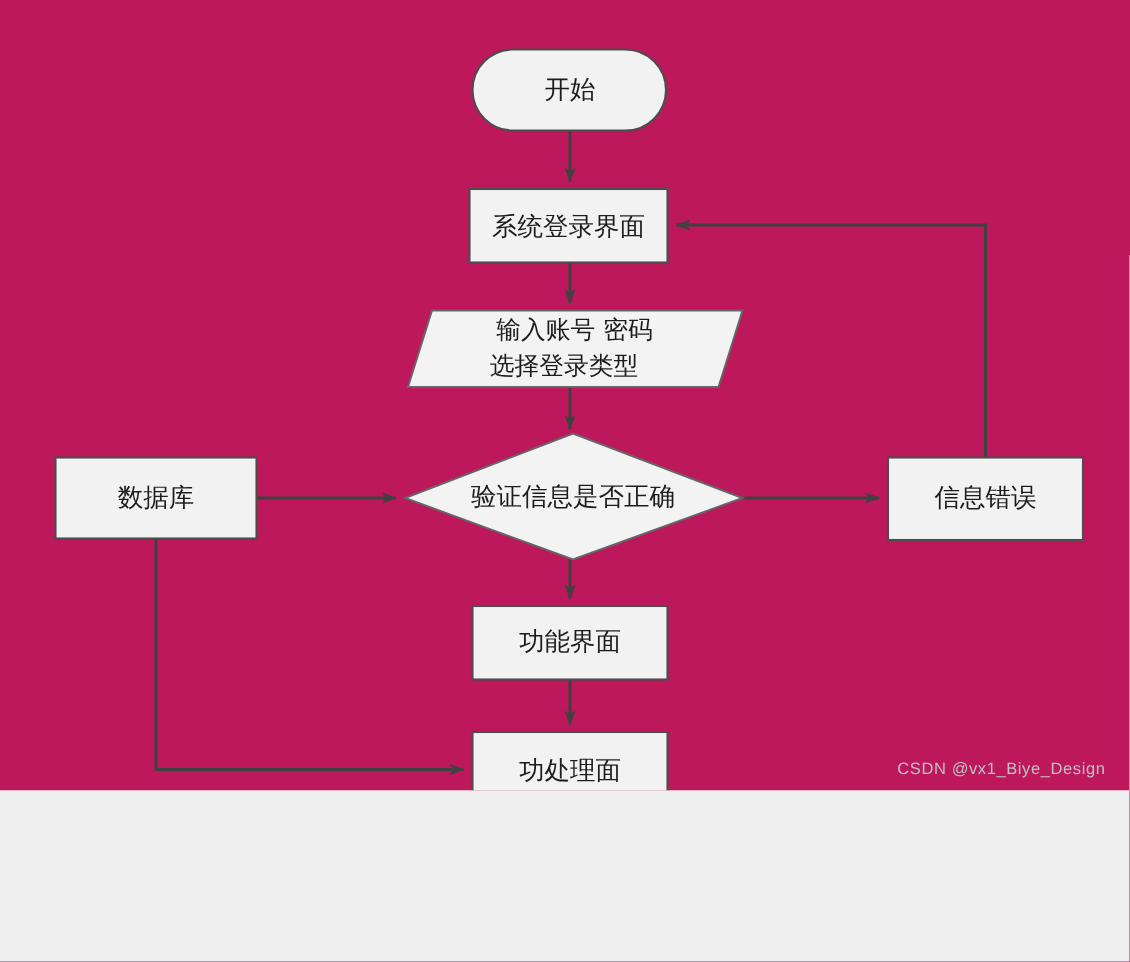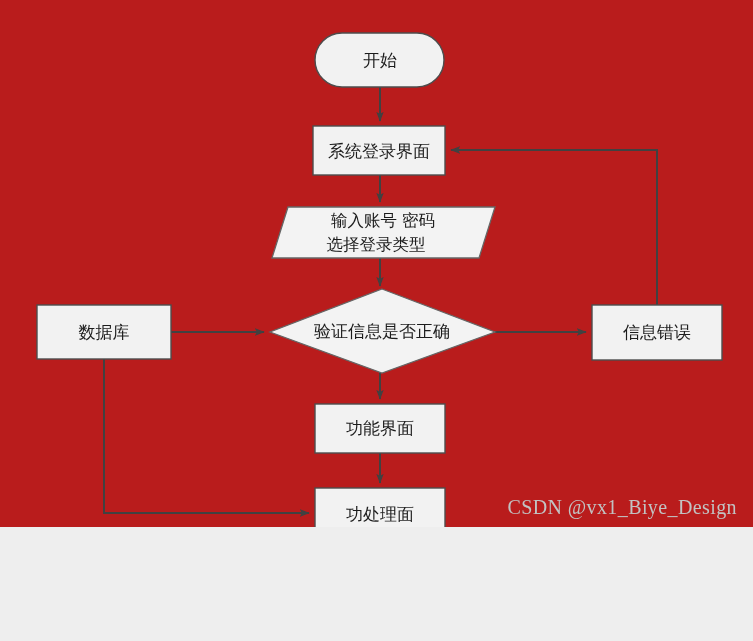--- a/index.html
+++ b/index.html
@@ -4,21 +4,21 @@
 <style>
   html, body {
     margin: 0;
     padding: 0;
     background: #eeeeee;
   }
   #canvas {
     position: relative;
     width: 753px;
     height: 527px;
-    background: #b91c1c;
+    background: #be185d;
     overflow: hidden;
     font-family: "DejaVu Sans", "Liberation Sans", sans-serif;
   }
   #flow-svg {
     position: absolute;
     left: 0;
     top: 0;
     width: 753px;
     height: 641px;
   }
@@ -45,22 +45,22 @@
   .edge {
     stroke: #414141;
     stroke-width: 2;
     fill: none;
   }
   .watermark {
     position: absolute;
     right: 16px;
     bottom: 8px;
     color: #c2c2c2;
-    font-size: 20px;
-    font-family: Liberation Serif, serif;
+    font-size: 11px;
+    font-family: Liberation Sans, sans-serif;
     letter-spacing: 0.4px;
     user-select: none;
   }
 </style>
 </head>
 <body>
 
 <div id="canvas">
 
   <svg id="flow-svg" viewBox="0 0 753 641">

